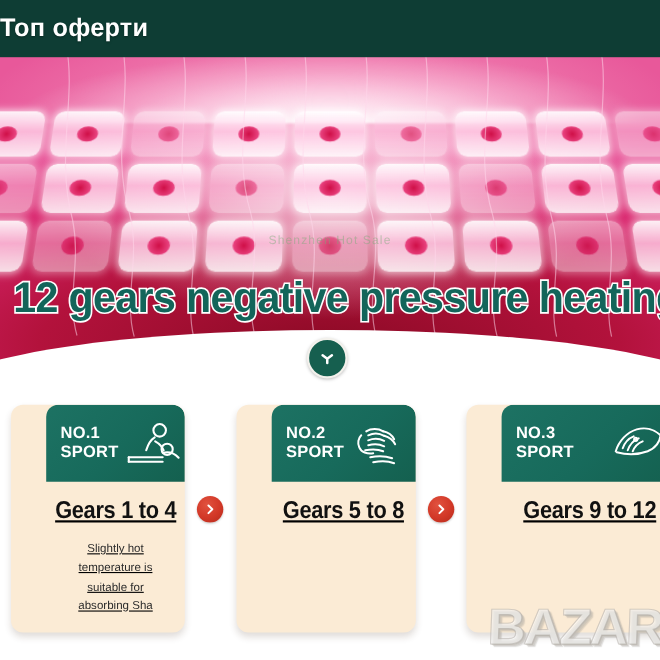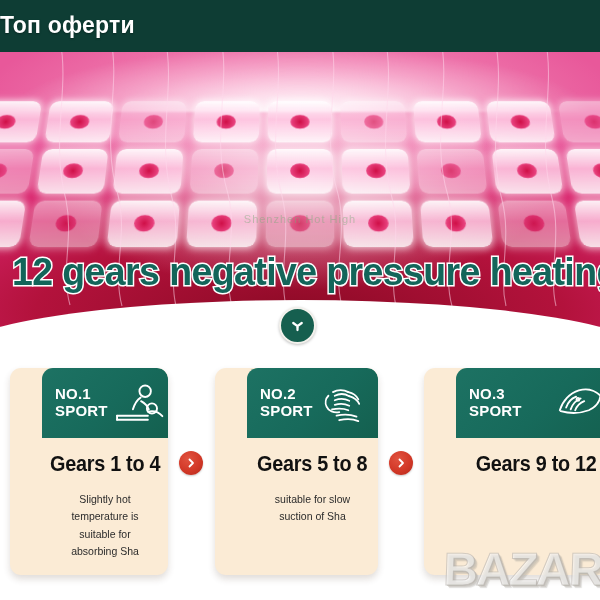--- a/index.html
+++ b/index.html
@@ -150,21 +150,21 @@
     border-radius:11px 11px 0 0;
   }
   .card-no{
     color:#ffffff; font-weight:bold; font-size:15px; line-height:1.12;
     letter-spacing:.2px;
   }
   .card-icon{ width:58px; height:46px; flex:0 0 auto; }
 
   .card-body{
     flex:1; padding:9px 8px 6px; text-align:center;
-    display:flex; flex-direction:column; align-items:center;
+    display:flex; flex-direction:column; align-items:center;text-decoration:underline;
   }
   .card-title{
     font-size:22px; font-weight:bold; color:#111111;
     font-stretch:condensed; transform:scaleX(.9);
     letter-spacing:-.3px; margin-top:4px; white-space:nowrap;
   }
   .card-desc{
     margin-top:14px; font-size:10.5px; color:#2b2b2b; line-height:1.65;
     padding:0 5px;
     text-align:center;
@@ -244,21 +244,21 @@
       <path d="M220,4 C232,54 210,104 228,164 C238,204 222,240 232,276"></path>
       <path d="M275,6 C286,56 266,106 282,166 C292,206 278,240 286,276"></path>
       <path d="M330,4 C342,54 320,104 338,164 C348,204 332,240 342,276"></path>
       <path d="M385,8 C396,58 376,108 392,168 C402,208 388,242 396,276"></path>
       <path d="M440,6 C452,56 430,106 448,166 C458,206 442,240 452,276"></path>
       <path d="M495,10 C506,60 486,110 502,170 C512,210 498,242 506,276"></path>
       <path d="M545,8 C556,58 536,108 552,168 C562,208 548,242 556,276"></path>
     </g>
   </svg>
 
-  <div class="photo-watermark">Shenzhen Hot High</div>
+  <div class="photo-watermark">Shenzhen Hot Sale</div>
 
   <div class="hero-banner"></div>
   <div class="hero-label">Топ оферти</div>
 
   <div class="headline">12 gears negative pressure heating</div>
 
   <div class="hero-bottom-curve"></div>
 </div>
 
 <div class="chev-badge">
@@ -311,21 +311,20 @@
           <path d="M21 31 C27 30 34 30 39 32"></path>
           <path d="M39 12 C44 13 48 16 50 20"></path>
           <path d="M40 16.5 C45 18 49 21 51 25"></path>
           <path d="M26 38 C33 36.5 41 36.5 48 39"></path>
           <path d="M29 43 C36 41.5 44 41.5 50 44"></path>
         </g>
       </svg>
     </div>
     <div class="card-body">
       <div class="card-title">Gears 5 to 8</div>
-      <div class="card-desc">suitable for slow suction of Sha</div>
     </div>
   </div>
 
   <div class="card c3">
     <div class="card-head">
       <div class="card-no">
         <div>NO.3</div>
         <div>SPORT</div>
       </div>
       <svg class="card-icon" viewBox="0 0 64 48" fill="none">

